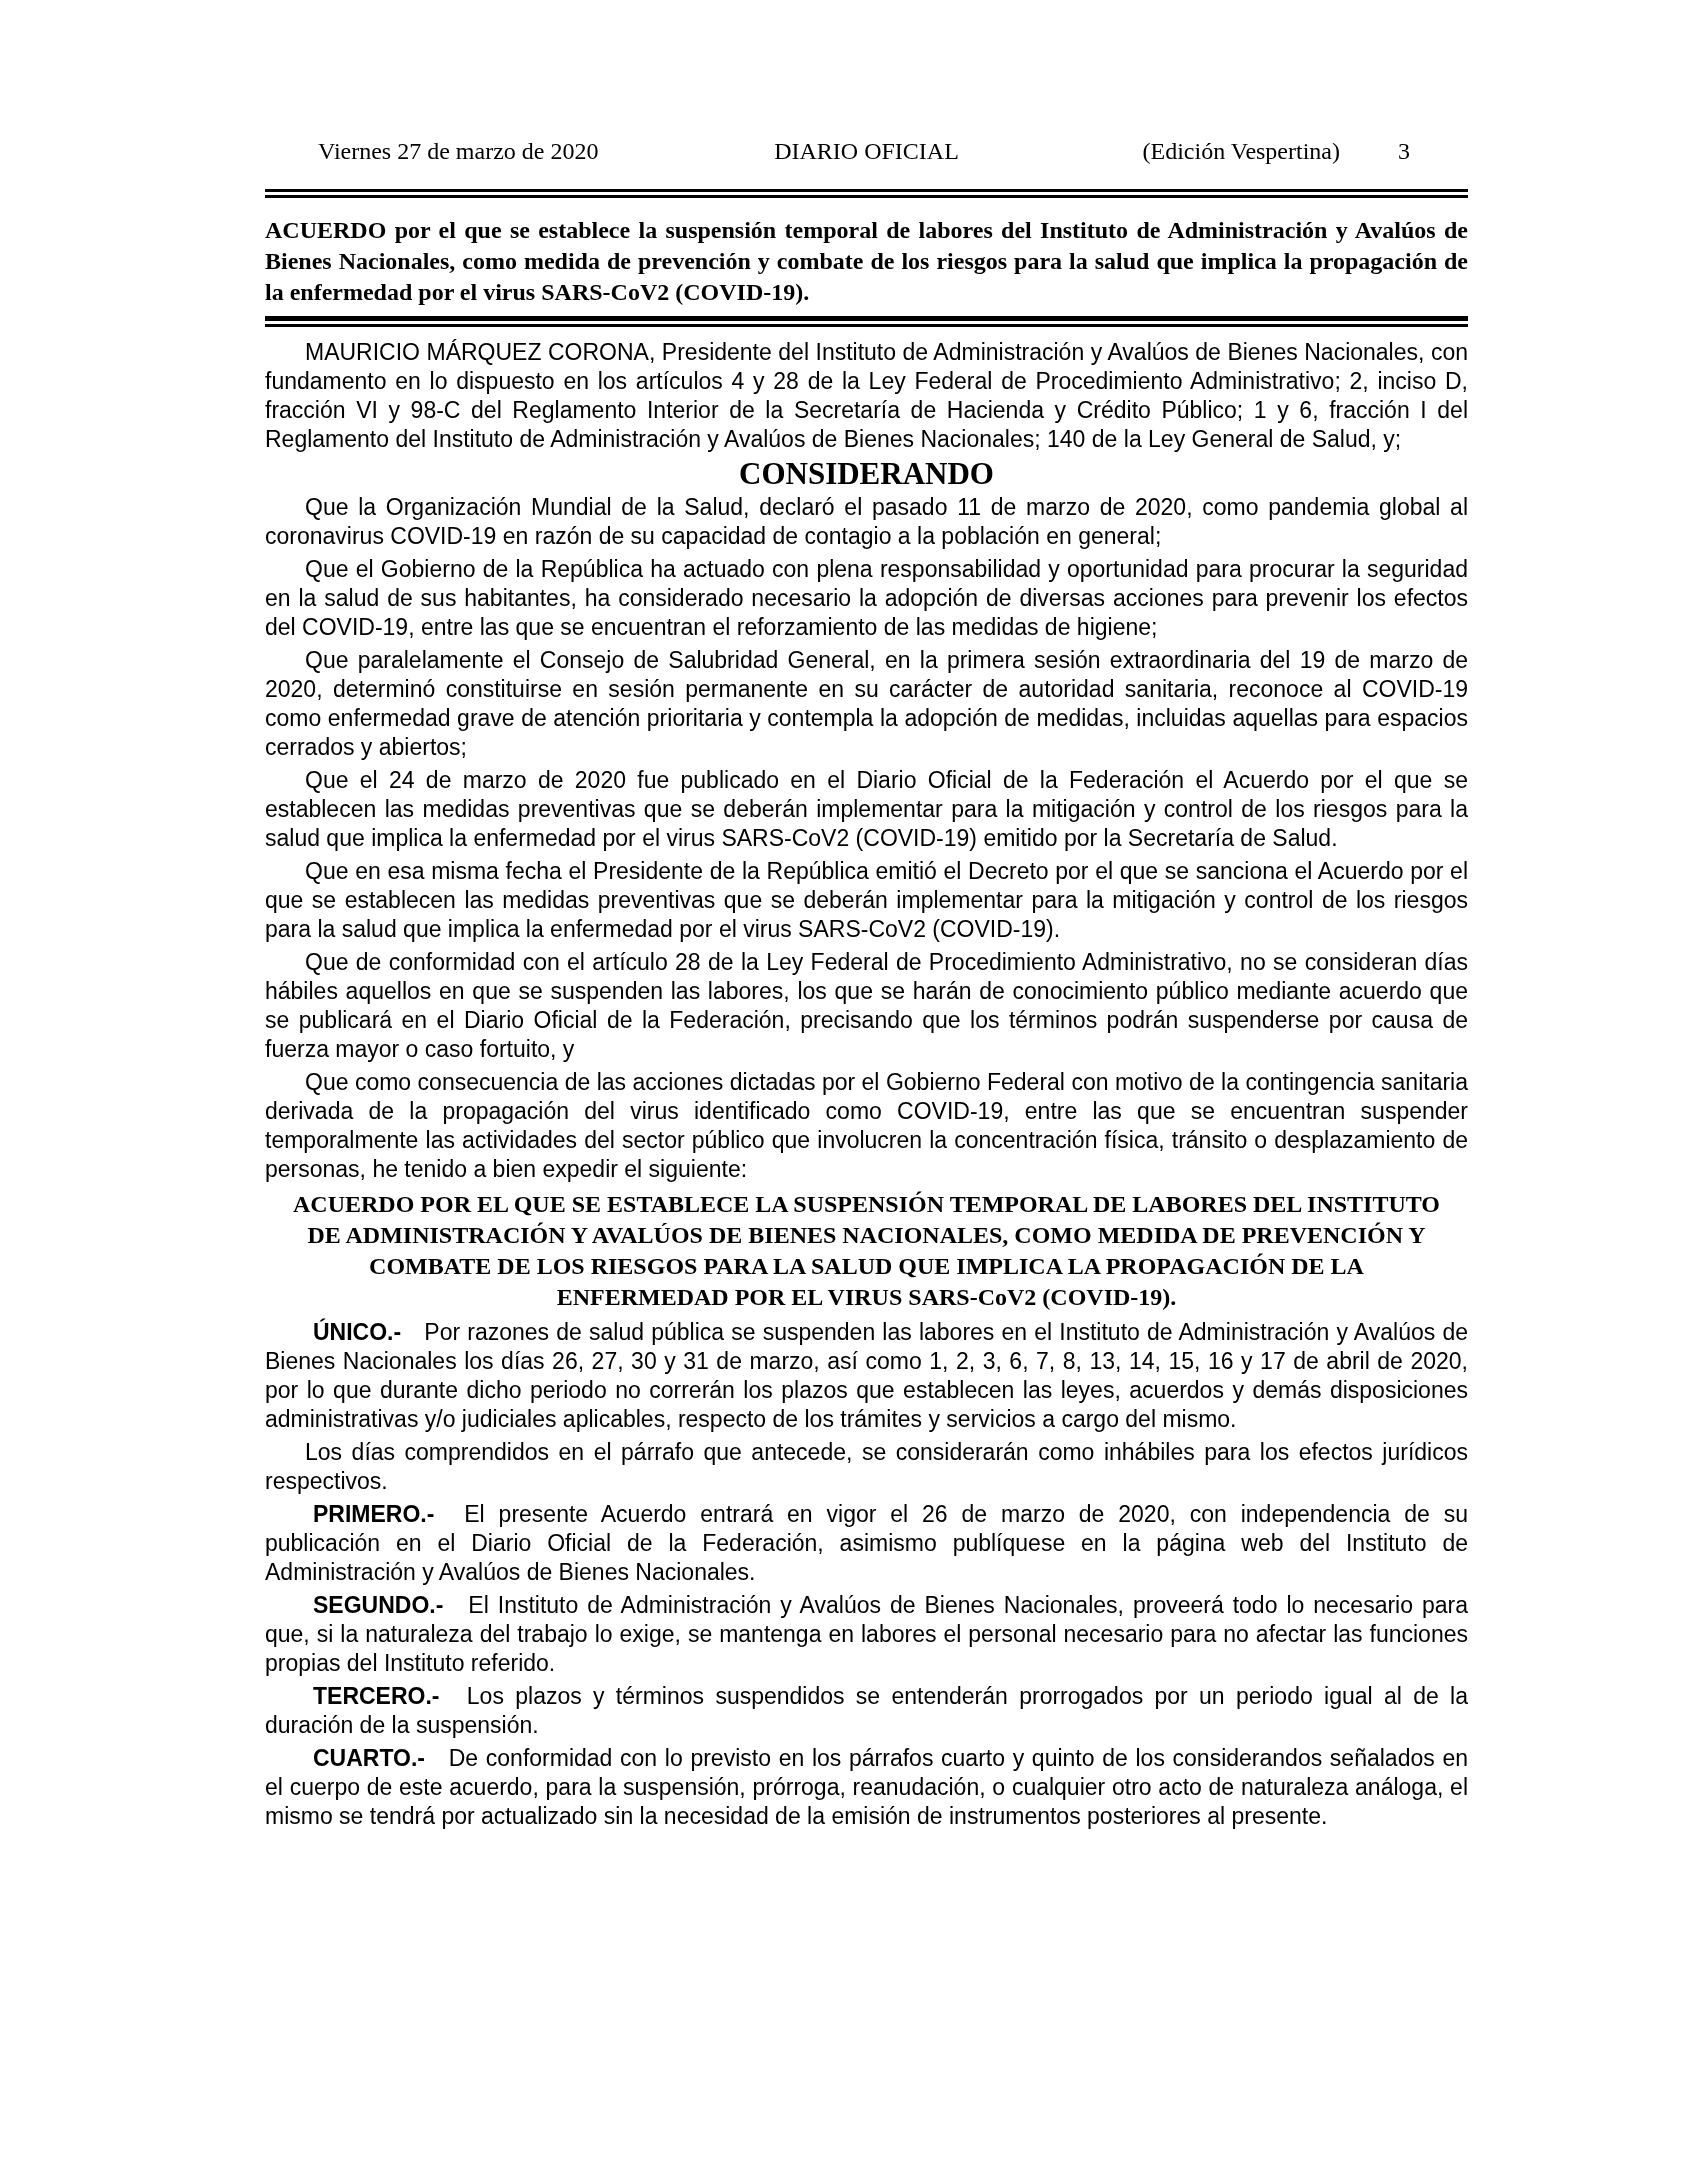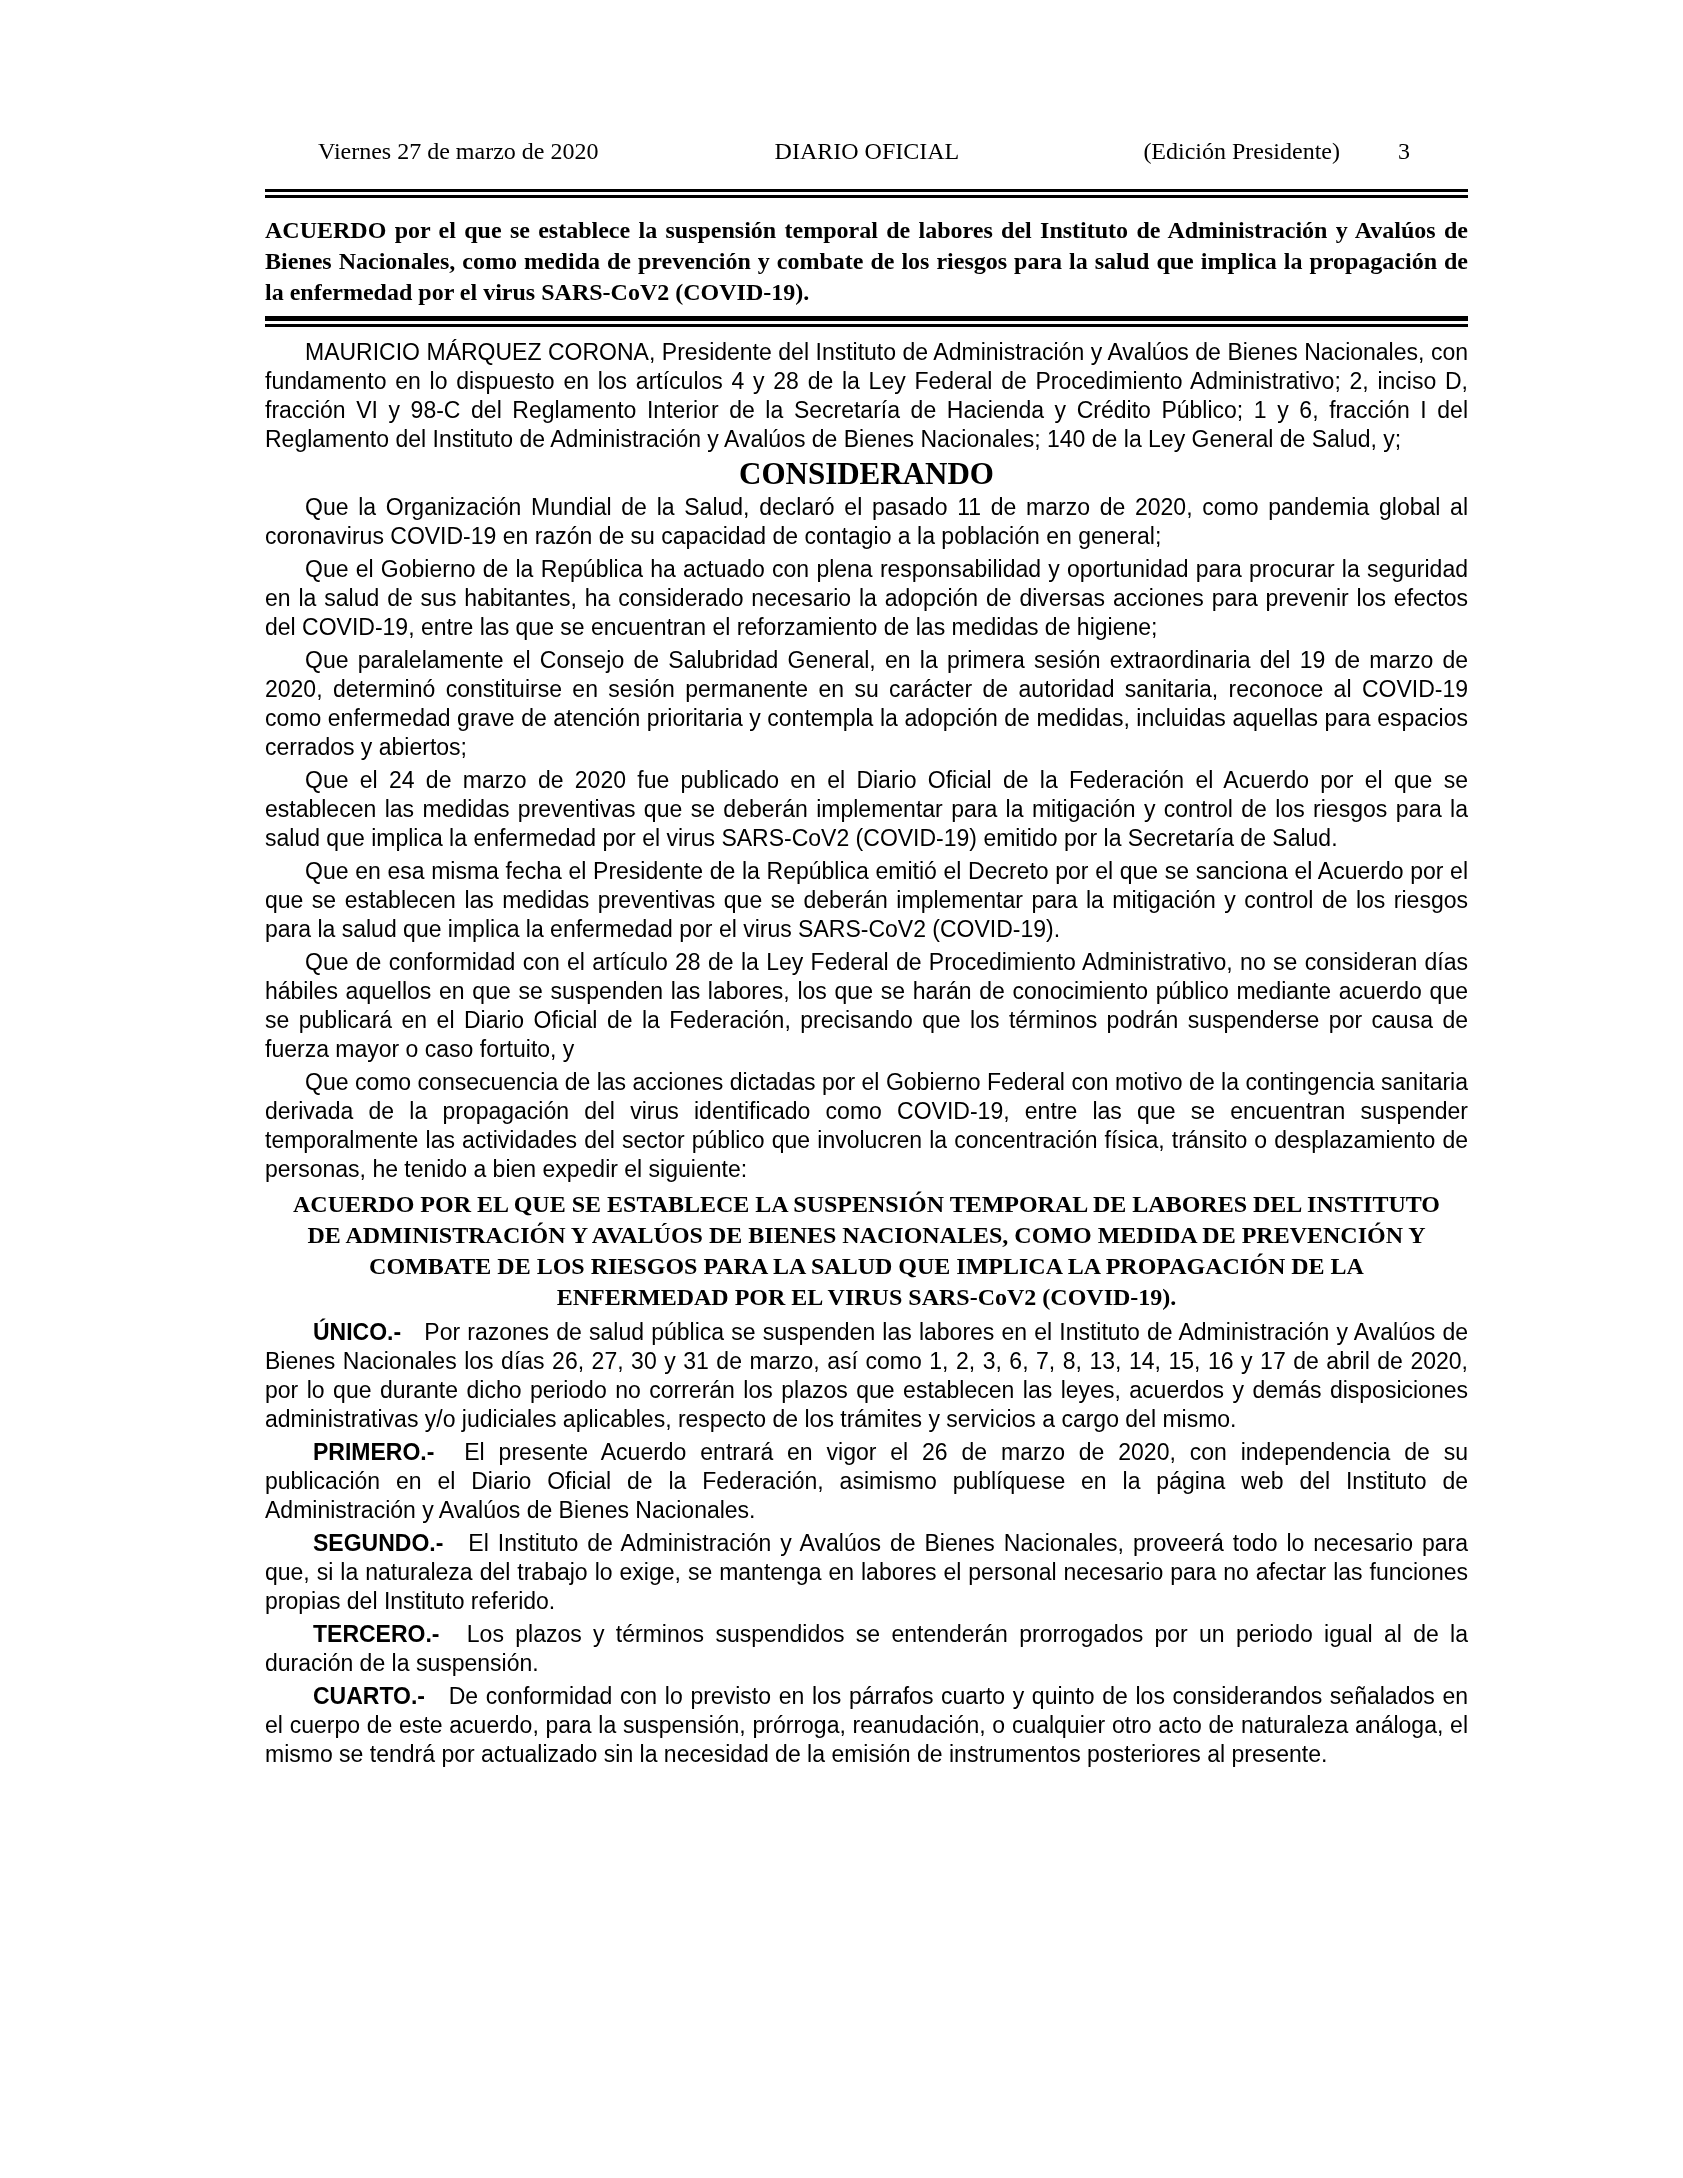--- a/index.html
+++ b/index.html
@@ -70,21 +70,21 @@
 </style>
 </head>
 <body>
 
 <div class="page">
 
   <header class="masthead">
     <span>Viernes 27 de marzo de 2020</span>
     <span>DIARIO OFICIAL</span>
     <span class="edition-group">
-      <span>(Edición Presidente)</span>
+      <span>(Edición Vespertina)</span>
       <span>3</span>
     </span>
   </header>
 
   <div class="rule-double"></div>
 
   <p class="doc-title">ACUERDO por el que se establece la suspensión temporal de labores del Instituto de Administración y Avalúos de Bienes Nacionales, como medida de prevención y combate de los riesgos para la salud que implica la propagación de la enfermedad por el virus SARS-CoV2 (COVID-19).</p>
 
   <div class="rule-thick"></div>
 
@@ -103,20 +103,21 @@
     <p>Que de conformidad con el artículo 28 de la Ley Federal de Procedimiento Administrativo, no se consideran días hábiles aquellos en que se suspenden las labores, los que se harán de conocimiento público mediante acuerdo que se publicará en el Diario Oficial de la Federación, precisando que los términos podrán suspenderse por causa de fuerza mayor o caso fortuito, y</p>
     <p>Que como consecuencia de las acciones dictadas por el Gobierno Federal con motivo de la contingencia sanitaria derivada de la propagación del virus identificado como COVID-19, entre las que se encuentran suspender temporalmente las actividades del sector público que involucren la concentración física, tránsito o desplazamiento de personas, he tenido a bien expedir el siguiente:</p>
 
     <h3 class="acuerdo-heading">ACUERDO POR EL QUE SE ESTABLECE LA SUSPENSIÓN TEMPORAL DE LABORES DEL INSTITUTO
 DE ADMINISTRACIÓN Y AVALÚOS DE BIENES NACIONALES, COMO MEDIDA DE PREVENCIÓN Y
 COMBATE DE LOS RIESGOS PARA LA SALUD QUE IMPLICA LA PROPAGACIÓN DE LA
 ENFERMEDAD POR EL VIRUS SARS-CoV2 (COVID-19).</h3>
 
     <p><b>ÚNICO.-</b> <span>Por razones de salud pública se suspenden las labores en el Instituto de Administración y Avalúos de Bienes Nacionales los días 26, 27, 30 y 31 de marzo, así como 1, 2, 3, 6, 7, 8, 13, 14, 15, 16 y 17 de abril de 2020, por lo que durante dicho periodo no correrán los plazos que establecen las leyes, acuerdos y demás disposiciones administrativas y/o judiciales aplicables, respecto de los trámites y servicios a cargo del mismo.</span></p>
 
+    <p>Los días comprendidos en el párrafo que antecede, se considerarán como inhábiles para los efectos jurídicos respectivos.</p>
 
 
     <p><b>PRIMERO.-</b> <span>El presente Acuerdo entrará en vigor el 26 de marzo de 2020, con independencia de su publicación en el Diario Oficial de la Federación, asimismo publíquese en la página web del Instituto de Administración y Avalúos de Bienes Nacionales.</span></p>
 
     <p><b>SEGUNDO.-</b> <span>El Instituto de Administración y Avalúos de Bienes Nacionales, proveerá todo lo necesario para que, si la naturaleza del trabajo lo exige, se mantenga en labores el personal necesario para no afectar las funciones propias del Instituto referido.</span></p>
 
     <p><b>TERCERO.-</b> <span>Los plazos y términos suspendidos se entenderán prorrogados por un periodo igual al de la duración de la suspensión.</span></p>
 
     <p><b>CUARTO.-</b> <span>De conformidad con lo previsto en los párrafos cuarto y quinto de los considerandos señalados en el cuerpo de este acuerdo, para la suspensión, prórroga, reanudación, o cualquier otro acto de naturaleza análoga, el mismo se tendrá por actualizado sin la necesidad de la emisión de instrumentos posteriores al presente.</span></p>
 

